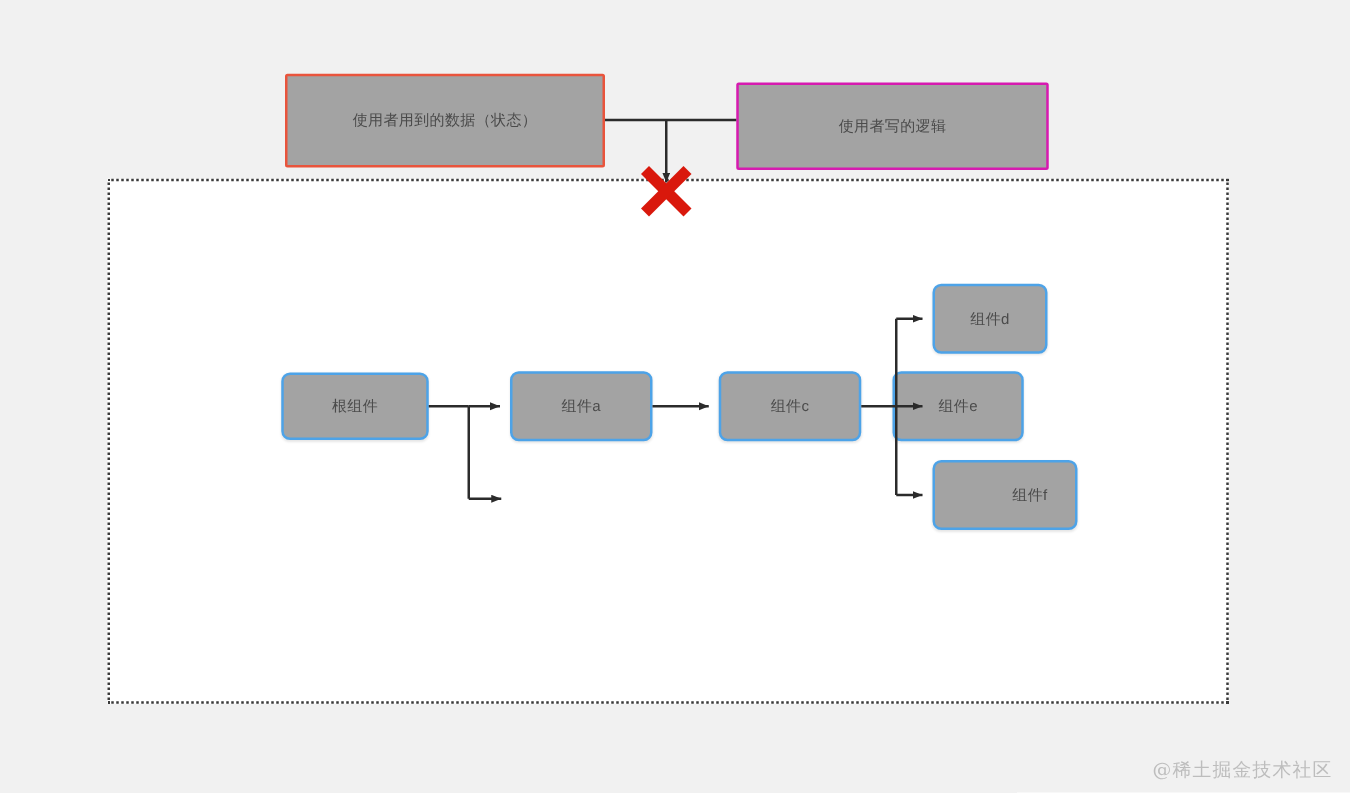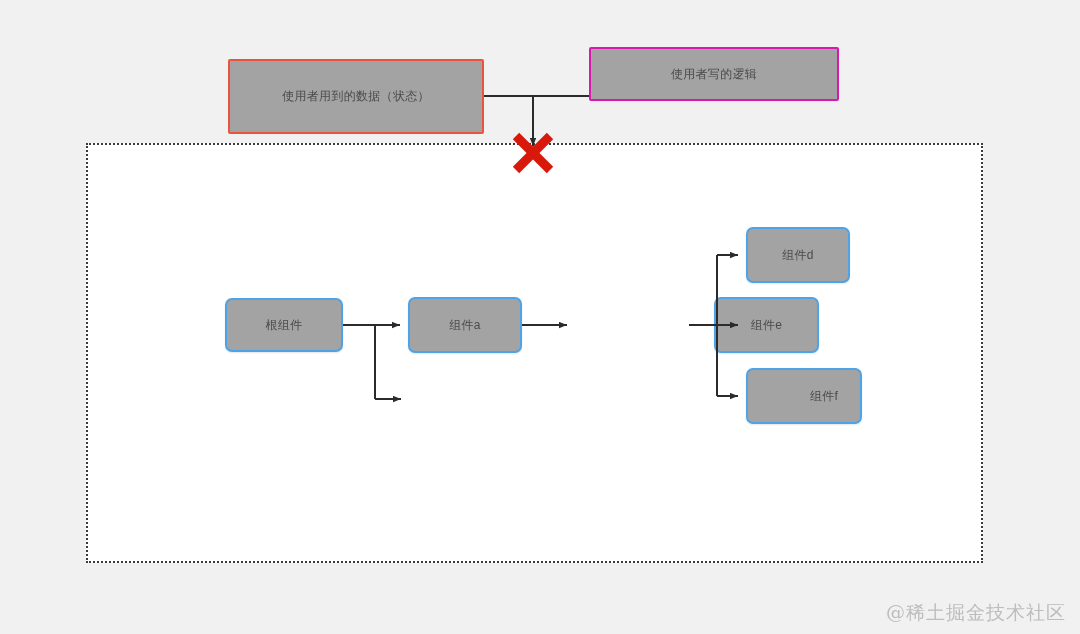--- a/index.html
+++ b/index.html
@@ -57,28 +57,28 @@
   }
   .node.magenta {
     border: 2px solid #d61ab0;
     border-radius: 2px;
   }
   
   #node-state {
     left: 228px; top: 59px; width: 256px; height: 75px;
   }
   #node-logic {
-    left: 589px; top: 47px; width: 250px; height: 54px;
+    left: 589px; top: 66px; width: 250px; height: 70px;
   }
   
   #node-root  { left: 225px; top: 298px; width: 118px; height: 54px; }
   #node-a     { left: 408px; top: 297px; width: 114px; height: 56px; }
   #node-b     { left: 409px; top: 371px; width: 112px; height: 56px; }
   #node-c     { left: 575px; top: 297px; width: 114px; height: 56px; }
-  #node-d     { left: 746px; top: 227px; width: 104px; height: 56px; }
+  #node-d     { left: 746px; top: 227px; width: 92px; height: 56px; }
   #node-e     { left: 714px; top: 297px; width: 105px; height: 56px; }
   #node-f     { left: 746px; top: 368px; width: 116px; height: 56px; padding-left: 40px; }
 
   
   #connectors {
     position: absolute;
     left: 0; top: 0;
     width: 1080px; height: 634px;
     pointer-events: none;
   }
@@ -89,21 +89,21 @@
     top: 128px;
     width: 50px;
     height: 50px;
   }
   
   #watermark {
     position: absolute;
     right: 14px;
     bottom: 8px;
     color: #bdbdbd;
-    font-size: 19px;
+    font-size: 15px;
     font-family: "DejaVu Serif", "Liberation Serif", serif;
     letter-spacing: 1px;
     white-space: nowrap;
   }
 </style>
 </head>
 <body>
 
 <div id="stage">
 
@@ -115,20 +115,23 @@
     <span>使用者写的逻辑</span>
   </div>
 
   <div class="dotted-panel"></div>
 
   <div class="node blue" id="node-a">
     <span>组件a</span>
   </div>
   <div class="node blue" id="node-root">
     <span>根组件</span>
+  </div>
+  <div class="node blue" id="node-c">
+    <span>组件c</span>
   </div>
   <div class="node blue" id="node-d">
     <span>组件d</span>
   </div>
   <div class="node blue" id="node-e">
     <span>组件e</span>
   </div>
   <div class="node blue" id="node-f">
     <span>组件f</span>
   </div>

